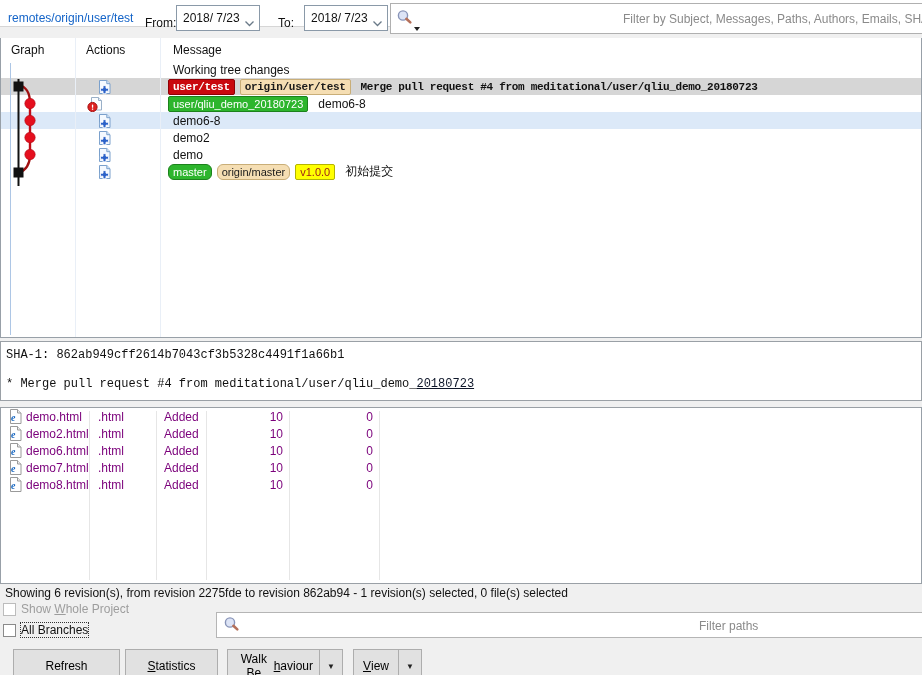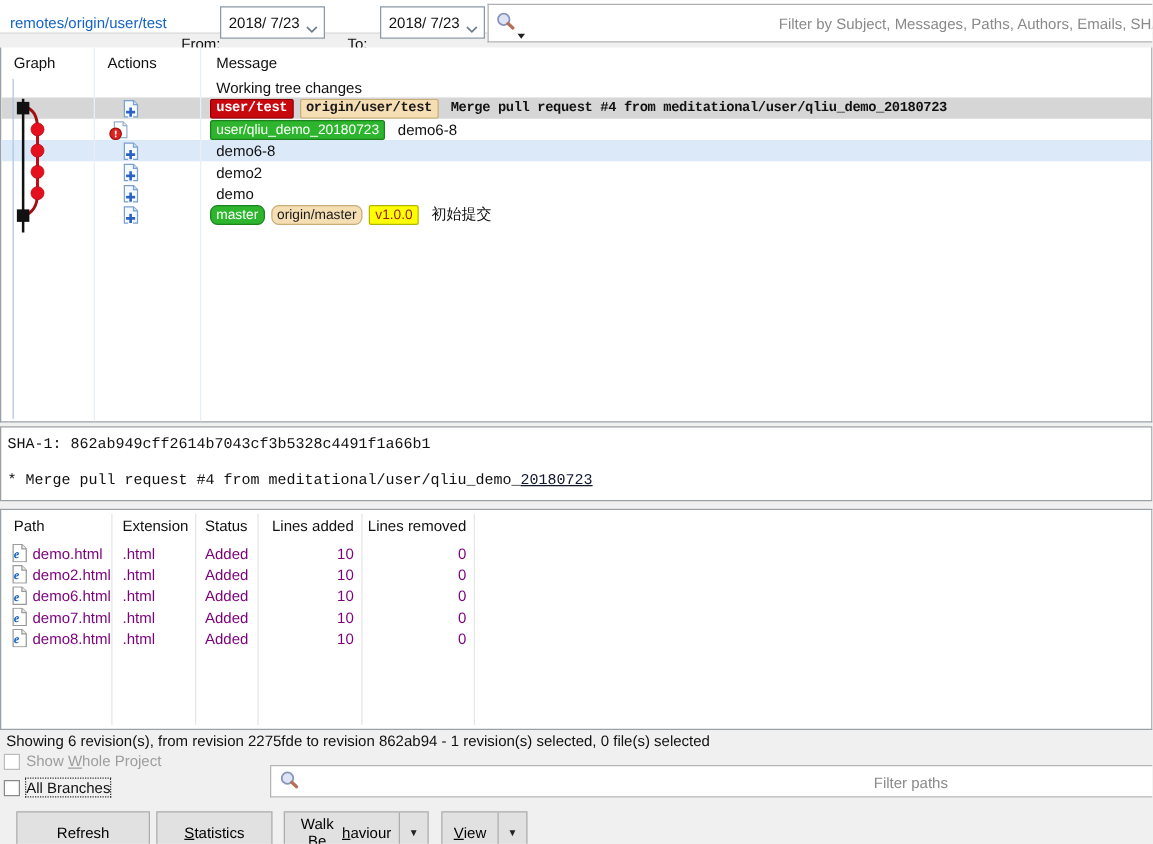--- a/index.html
+++ b/index.html
@@ -2,21 +2,21 @@
 <html><head>
 <meta charset="utf-8">
 <style>
   html,body{margin:0;padding:0;}
   body{width:922px;height:675px;position:relative;background:#f0f0f0;
        font-family:"Liberation Sans",sans-serif;font-size:12px;color:#111;overflow:hidden;}
 
   
   .toolbar{position:absolute;top:0;left:0;width:922px;height:27px;background:#fff;border-bottom:1px solid #d6d6d6;box-sizing:border-box;}
   .branch-link{position:absolute;left:8px;top:11px;color:#1464c8;cursor:pointer;}
-  .tb-label{position:absolute;top:28px;color:#111;}
+  .tb-label{position:absolute;top:16px;color:#111;}
   .lbl-from{left:145px;}
   .lbl-to{left:278px;}
   .combo{position:absolute;top:5px;height:26px;width:84px;background:#fff;border:1px solid #8a99a8;box-sizing:border-box;display:flex;align-items:center;padding-left:6px;}
   .combo-from{left:176px;}
   .combo-to{left:304px;}
   .combo .chev{position:absolute;right:5px;top:10px;}
   .filterbox{position:absolute;left:390px;top:3px;width:532px;height:31px;background:#fff;border:1px solid #b0b0b0;border-right:none;box-sizing:border-box;overflow:hidden;}
   .filterbox .mag{position:absolute;left:4px;top:4px;}
   .mag-caret{position:absolute;left:23px;top:23px;width:0;height:0;border-left:3.5px solid transparent;border-right:3.5px solid transparent;border-top:4px solid #222;}
   .ph{color:#8a8a8a;white-space:nowrap;}
@@ -245,27 +245,20 @@
 </div>
 
 <div class="sha-panel">
   <div>SHA-1: 862ab949cff2614b7043cf3b5328c4491f1a66b1</div>
   <div class="sha-line2">
     <span>* Merge pull request #4 from meditational/user/qliu_demo_</span><span class="sha-link">20180723</span>
   </div>
 </div>
 
 <div class="file-panel" style="position:absolute;">
-  <div class="ftab-header">
-    <div class="fc fc-path">Path</div>
-    <div class="fc fc-ext">Extension</div>
-    <div class="fc fc-status">Status</div>
-    <div class="fc fc-add">Lines added</div>
-    <div class="fc fc-rem">Lines removed</div>
-  </div>
   <div>
       <div class="frow">
     <div class="fc fc-path">
           <span class="ficon">
             <svg width="13" height="15" viewBox="0 0 13 15">
     <path d="M1.5 0.5 h7 l3.5 3.5 v10.5 h-10.5 z" fill="#fff" stroke="#9a9a9a"></path>
     <path d="M8.5 0.5 v3.5 h3.5" fill="#eee" stroke="#9a9a9a"></path>
     <text x="2" y="11.5" font-family="Liberation Serif, serif" font-style="italic" font-weight="bold" font-size="10" fill="#1565c0">e</text>
   </svg>
           </span>

